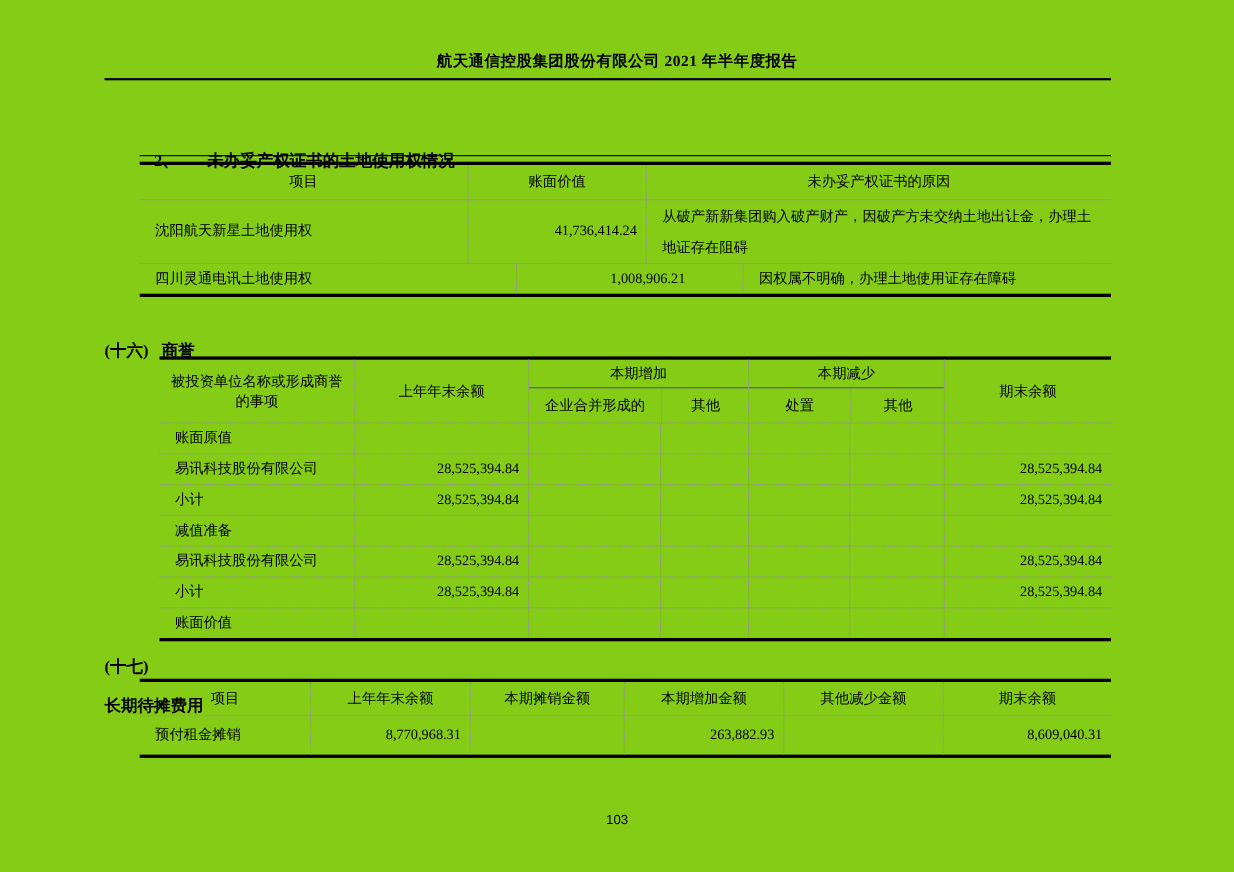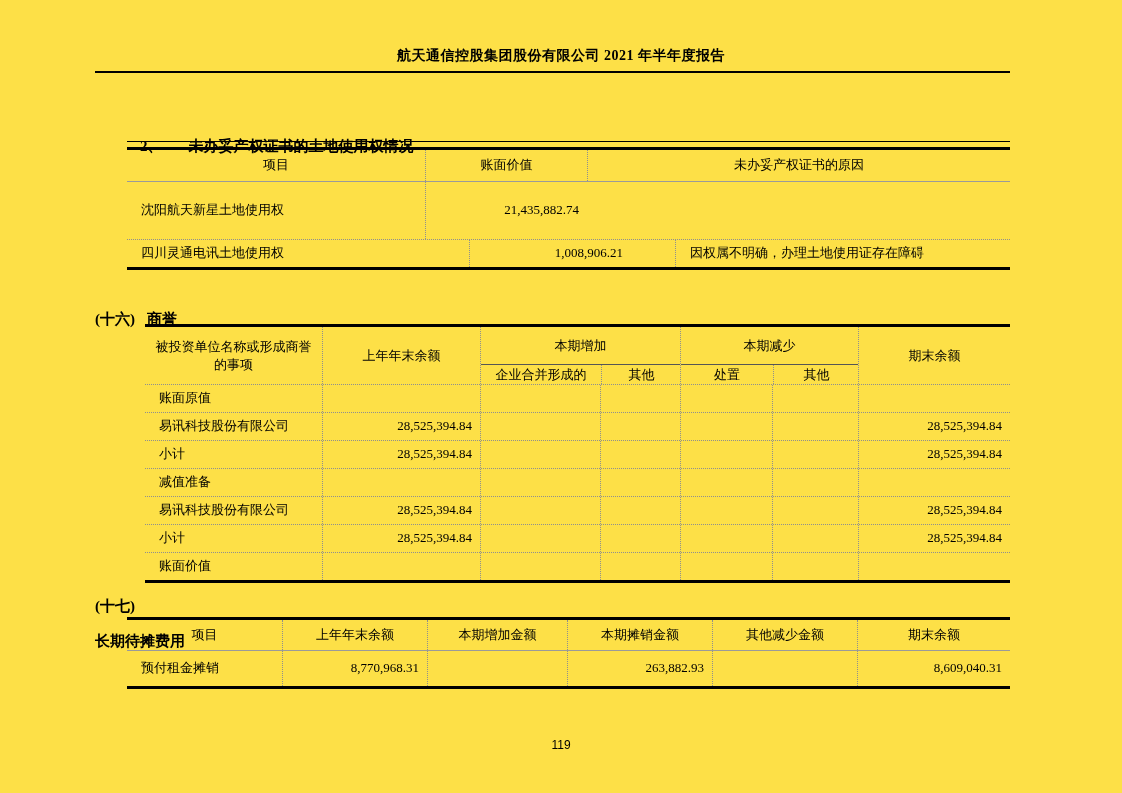--- a/index.html
+++ b/index.html
@@ -1,20 +1,20 @@
 <!DOCTYPE html>
 <html><head>
 <meta charset="utf-8">
 <style>
   * { margin:0; padding:0; box-sizing:border-box; }
   html,body { background:#e8e8e8; }
   .page {
     position:relative;
     width:1122px; height:793px;
-    background:#fde047;
+    background:#84cc16;
     font-family:"Liberation Serif","DejaVu Serif",serif;
     color:#000;
     overflow:hidden;
     margin:0 auto;
   }
   
   .doc-title {
     position:absolute; top:47px; left:0; width:100%;
     text-align:center; font-size:14px; font-weight:bold;
     letter-spacing:0.5px;
@@ -61,21 +61,21 @@
   .t1-r1 { height:58px; }
   .t1-r2 { height:28px;gap:44px; }
   .t1 .reason { line-height:28px; }
 
   
   .t2 { left:145px; top:324px; width:865px;font-family:Liberation Serif, serif; }
   .t2-header { display:grid; grid-template-columns:177px 158px 200px 178px 152px; height:57px; }
   .t2-hcell { display:flex; align-items:center; justify-content:center; text-align:center; padding:0 6px; }
   .hgroup { display:flex; flex-direction:column; }
   .hgroup-title {
-    height:38px; display:flex; align-items:center; justify-content:center;
+    height:26px; display:flex; align-items:center; justify-content:center;
     border-bottom:1px solid #555;
   }
   .hsub { display:grid; flex:1; }
   .hsub-inc { grid-template-columns:120px 80px; }
   .hsub-dec { grid-template-columns:92px 86px; }
   .hsub .t2-hcell { height:100%; }
   .t2 .trow { grid-template-columns:177px 158px 120px 80px 92px 86px 152px; height:28px; }
 
   
   .t3 { left:127px; top:617px; width:883px; }
@@ -105,21 +105,22 @@
   <div class="rule-thin" style="left:127px; top:141px; width:883px;"></div>
 
   <div class="tbl t1">
     <div class="trow t1-head">
       <div class="cell center">项目</div>
       <div class="cell center vline">账面价值</div>
       <div class="cell center vline">未办妥产权证书的原因</div>
     </div>
     <div class="trow t1-r1 hline-solid">
       <div class="cell left">沈阳航天新星土地使用权</div>
-      <div class="cell right vline">21,435,882.74</div>
+      <div class="cell right vline">41,736,414.24</div>
+      <div class="cell left vline reason">从破产新新集团购入破产财产，因破产方未交纳土地出让金，办理土地证存在阻碍</div>
     </div>
     <div class="trow t1-r2 hline">
       <div class="cell left">四川灵通电讯土地使用权</div>
       <div class="cell right vline">1,008,906.21</div>
       <div class="cell left vline">因权属不明确，办理土地使用证存在障碍</div>
     </div>
   </div>
 
   <div class="sec-heading" style="left:95px; top:294px;">
     <span class="sec-num" style="margin-right:12px;margin-top:11px;">(十六)</span>
@@ -214,30 +215,30 @@
 
   <div class="sec-heading" style="left:95px; top:597px;flex-direction:column;">
     <span class="sec-num" style="margin-right:12px;">(十七)</span>
     <span class="sec-title">长期待摊费用</span>
   </div>
 
   <div class="tbl t3">
     <div class="trow t3-head">
       <div class="cell center">项目</div>
       <div class="cell center vline">上年年末余额</div>
+      <div class="cell center vline">本期摊销金额</div>
       <div class="cell center vline">本期增加金额</div>
-      <div class="cell center vline">本期摊销金额</div>
       <div class="cell center vline">其他减少金额</div>
       <div class="cell center vline">期末余额</div>
     </div>
     <div class="trow t3-r1 hline-solid">
       <div class="cell left">预付租金摊销</div>
       <div class="cell right vline">8,770,968.31</div>
       <div class="cell right vline"></div>
       <div class="cell right vline">263,882.93</div>
       <div class="cell right vline"></div>
       <div class="cell right vline">8,609,040.31</div>
     </div>
   </div>
 
-  <div class="page-num">119</div>
+  <div class="page-num">103</div>
 
 </div>
 
 </body></html>

